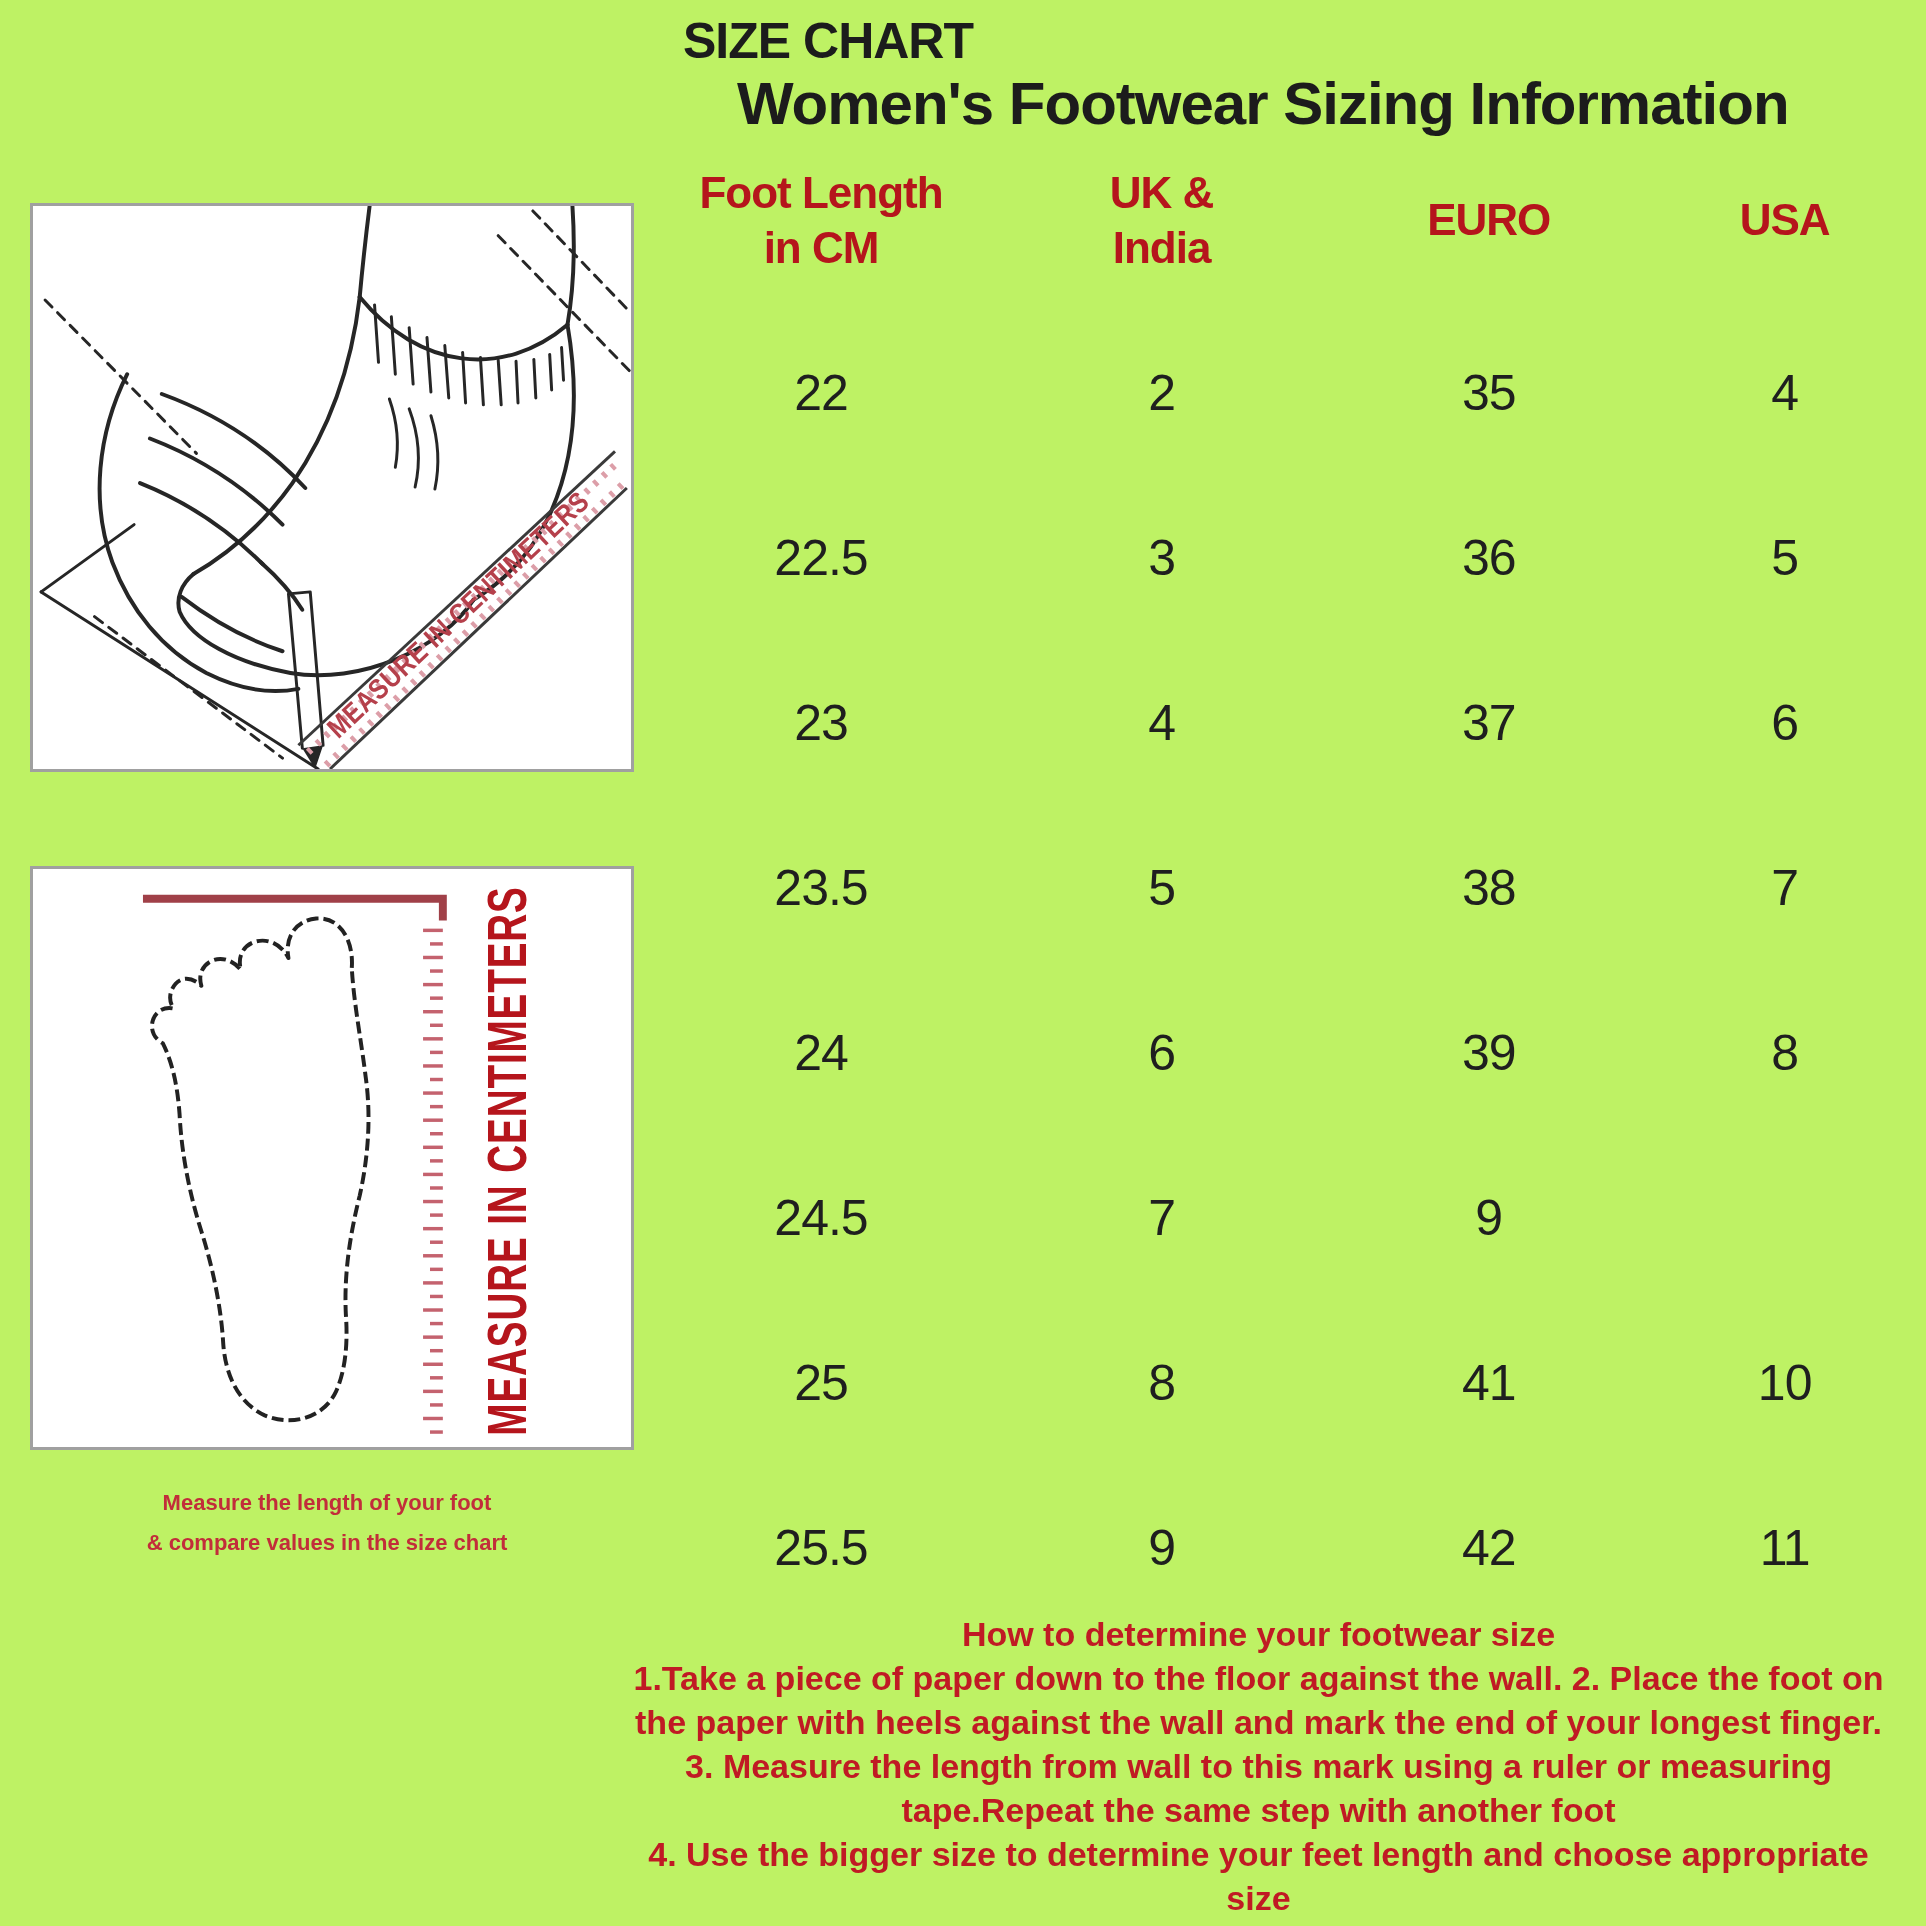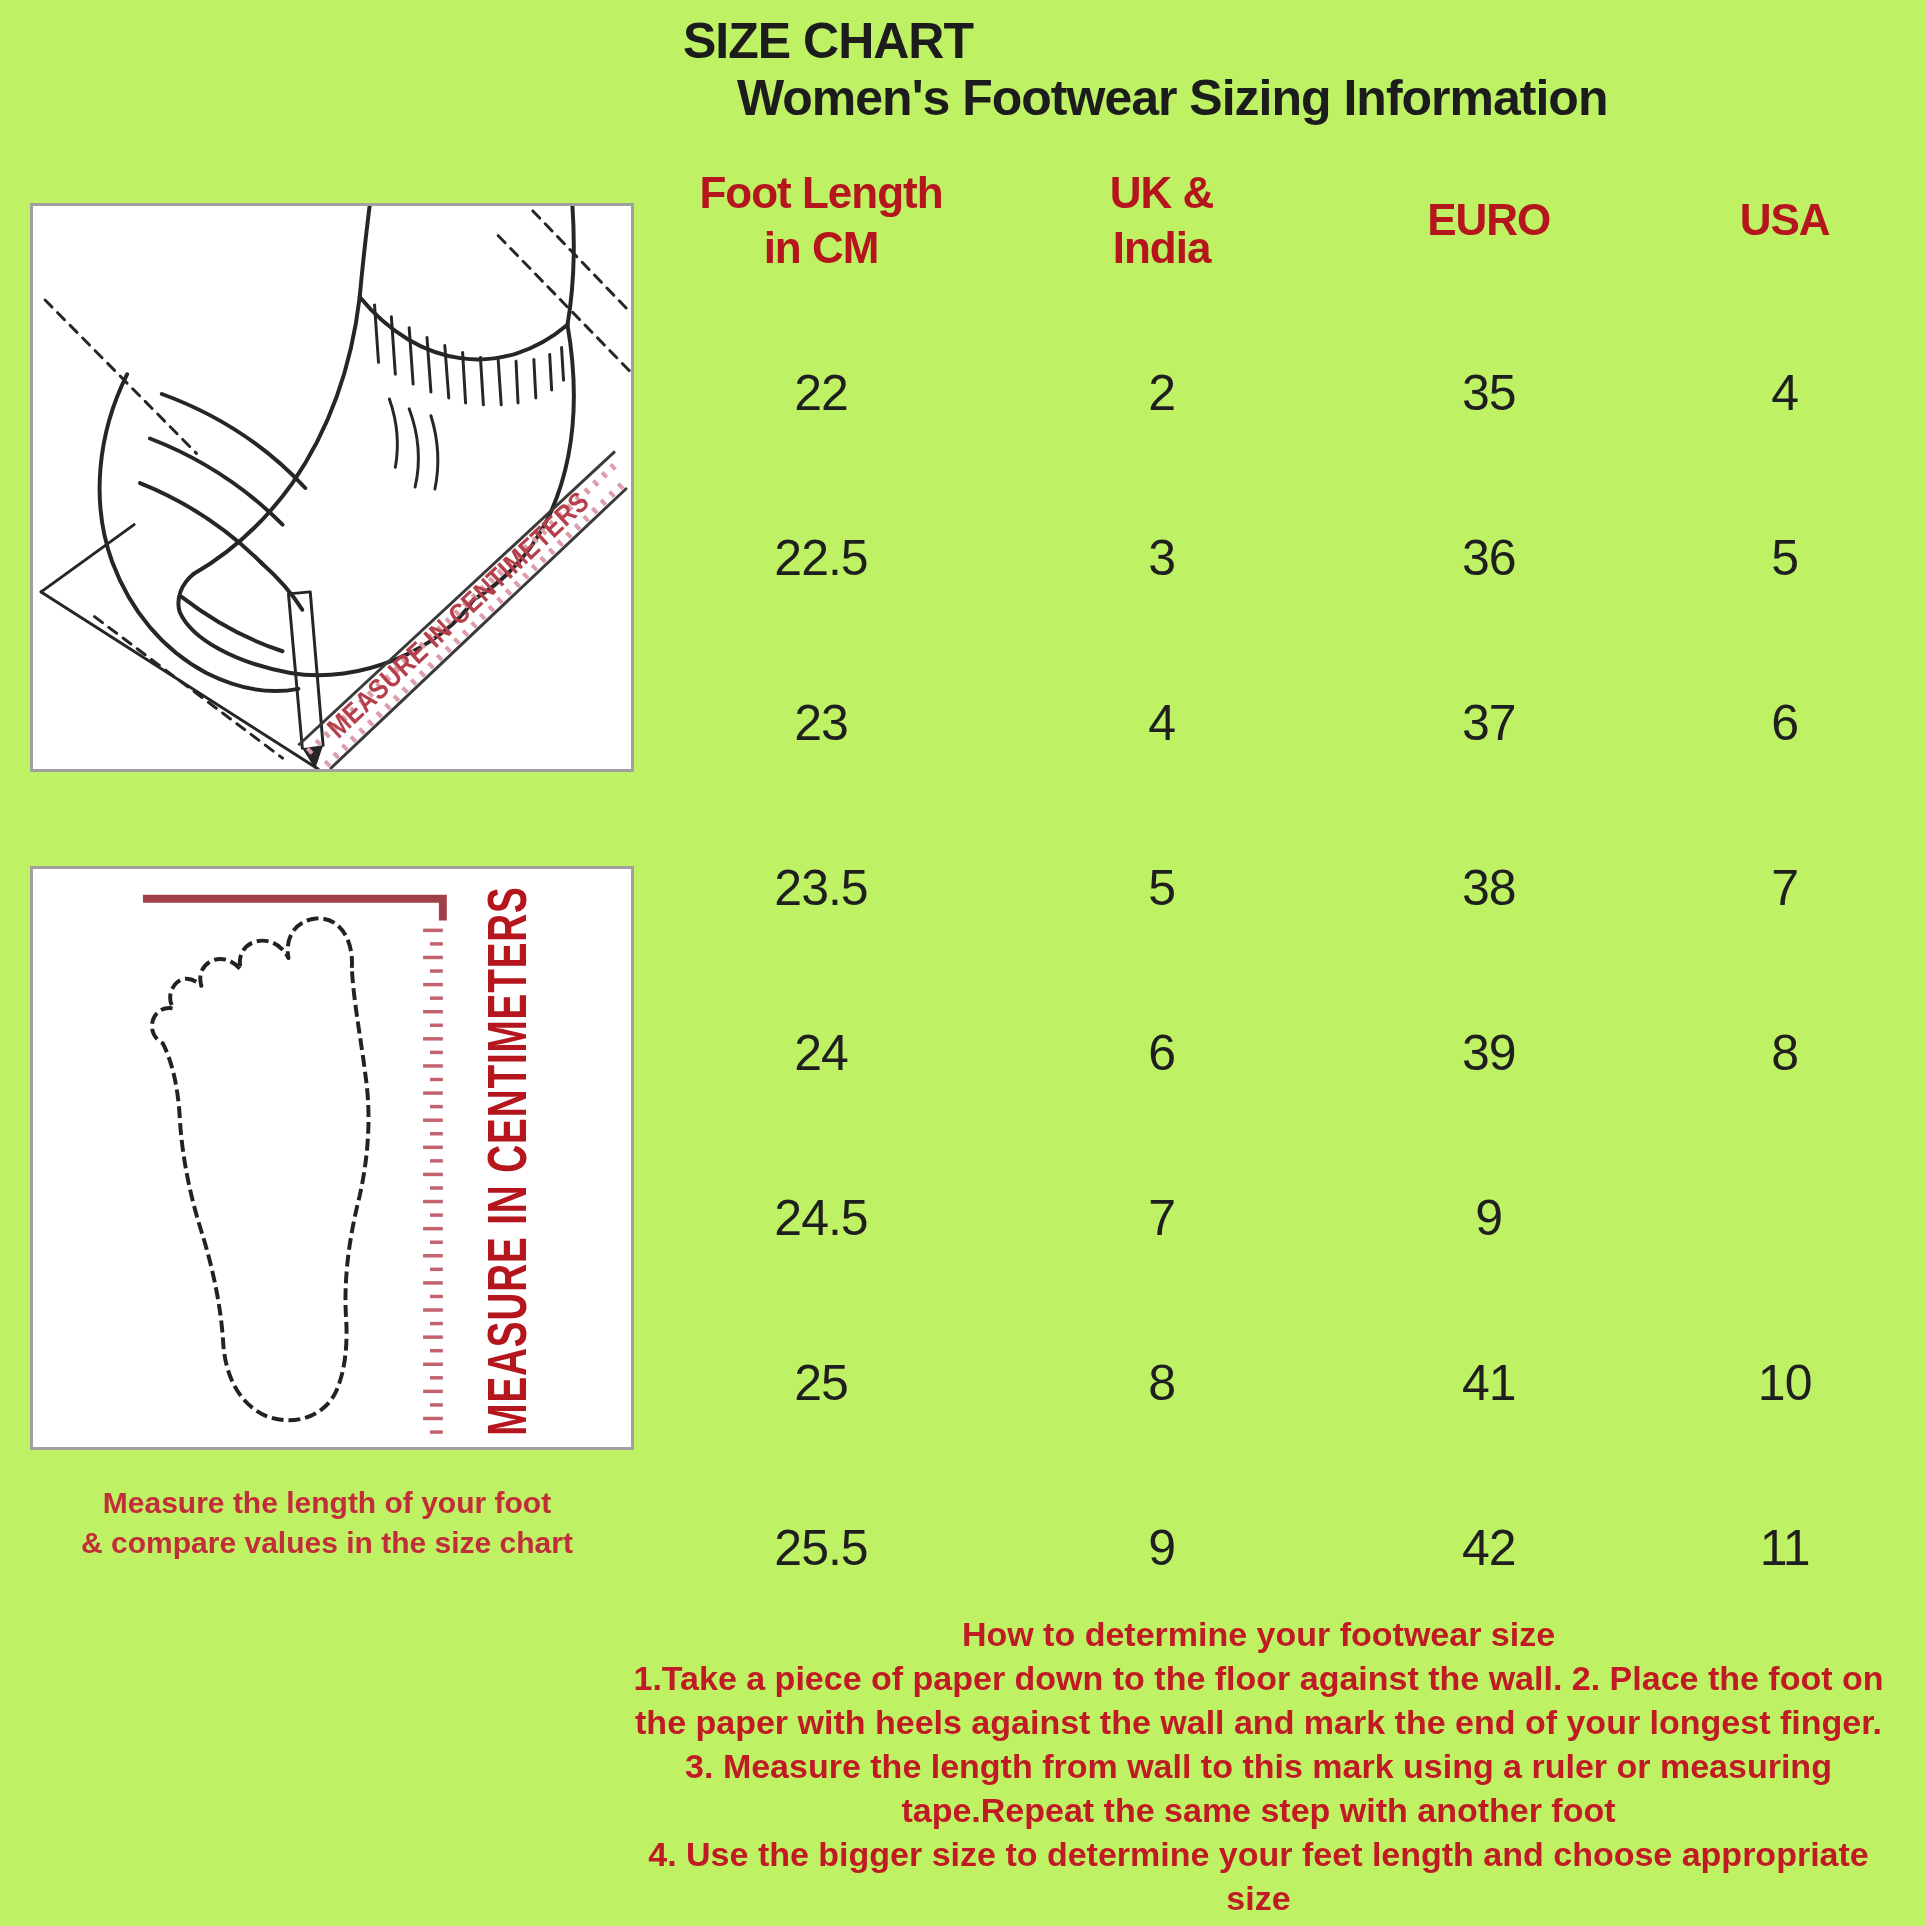--- a/index.html
+++ b/index.html
@@ -11,34 +11,34 @@
     overflow:hidden;
   }
   
   .title{
     position:absolute;left:683px;top:12px;
     font-size:50px;font-weight:bold;color:#1c1c1c;letter-spacing:-1px;
     white-space:nowrap;
   }
   .subtitle{
     position:absolute;left:737px;top:69px;
-    font-size:50px;font-weight:bold;color:#1c1c1c;letter-spacing:-1px;
+    font-size:60px;font-weight:bold;color:#1c1c1c;letter-spacing:-1px;
     white-space:nowrap;
   }
   
   .illus-box{
     position:absolute;left:30px;width:604px;
     border:3px solid #a0a0a0;background:#ffffff;box-sizing:border-box;
   }
   #box1{top:203px;height:569px;}
   #box2{top:866px;height:584px;}
   .illus-box svg{display:block;width:100%;height:100%;}
   .caption{
     position:absolute;left:18px;top:1483px;width:618px;
-    text-align:center;color:#c22d3a;font-weight:bold;font-size:30px;line-height:40px;
+    text-align:center;color:#c22d3a;font-weight:bold;font-size:22px;line-height:40px;
   }
   
   .tbl-header{
     position:absolute;left:653px;top:156px;width:1273px;height:127px;
     display:grid;grid-template-columns:26.4% 27.1% 24.3% 22.2%;
   }
   .hcell{
     display:flex;flex-direction:column;justify-content:center;align-items:center;
     color:#b5151c;font-weight:bold;font-size:44px;line-height:55px;
     letter-spacing:-1px;text-align:center;

